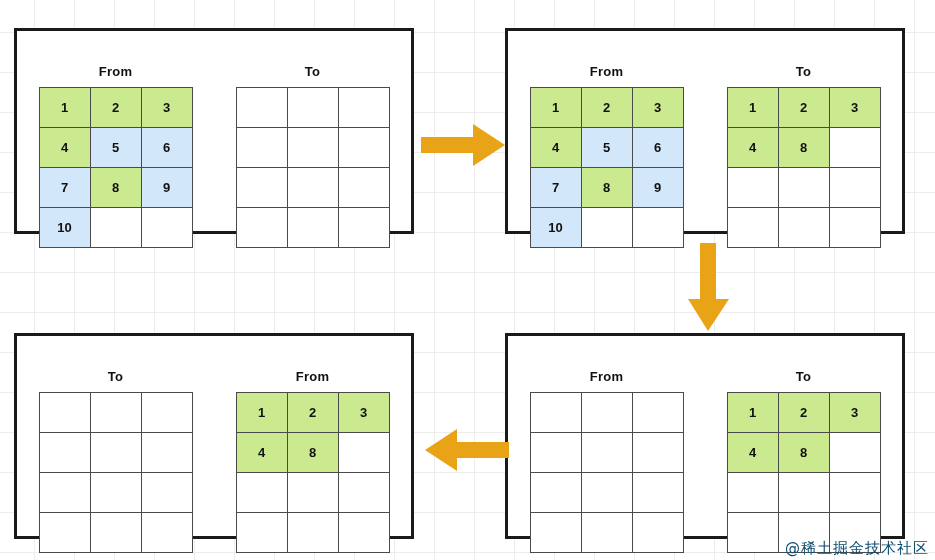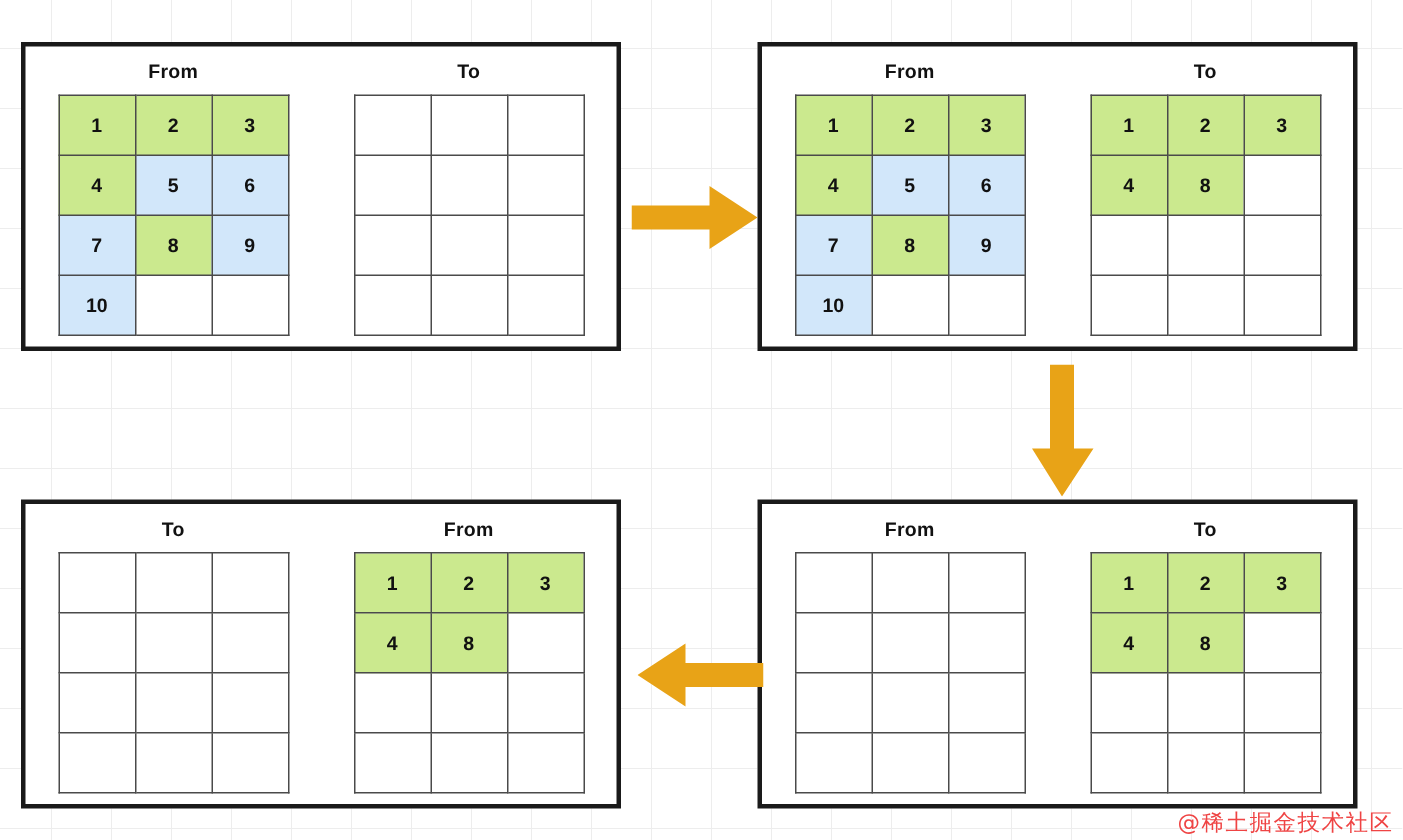--- a/index.html
+++ b/index.html
@@ -39,20 +39,21 @@
   .panel-inner {
     position: relative;
     width: 100%;
     height: 100%;
     display: flex;
     flex-direction: row;
     justify-content: space-around;
     align-items: flex-start;
     padding-top: 10px;
     box-sizing: border-box;
+    margin-top: 24px;
   }
 
   .table-block {
     display: flex;
     flex-direction: column;
     align-items: center;
     width: 180px;
   }
 
   .table-title {
@@ -91,21 +92,21 @@
     z-index: 3;
   }
   .arrow svg { display: block; }
 
   
   #watermark {
     position: absolute;
     right: 6px;
     bottom: 2px;
     font-size: 15px;
-    color: #ef4444;
+    color: #0c4a6e;
     letter-spacing: 1px;
     z-index: 4;
     white-space: nowrap;
     user-select: none;
     font-family: "DejaVu Sans", sans-serif;
     margin-top: 20px;
   }
 </style>
 </head>
 <body>

